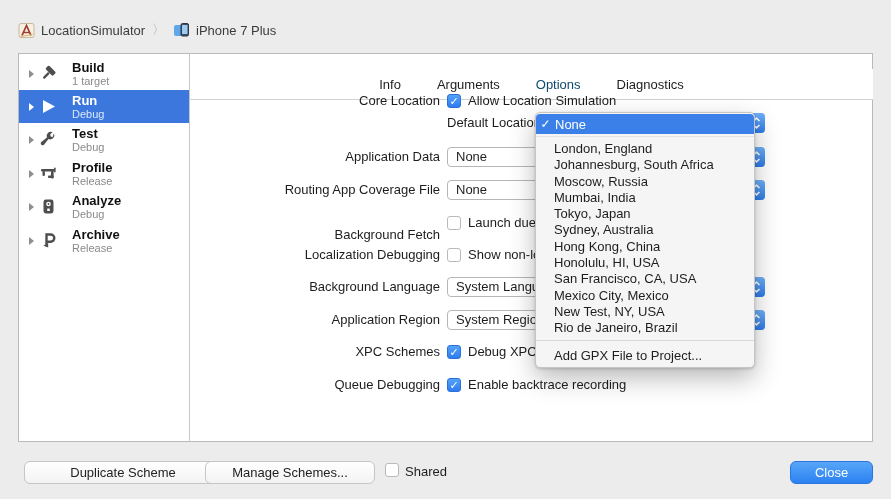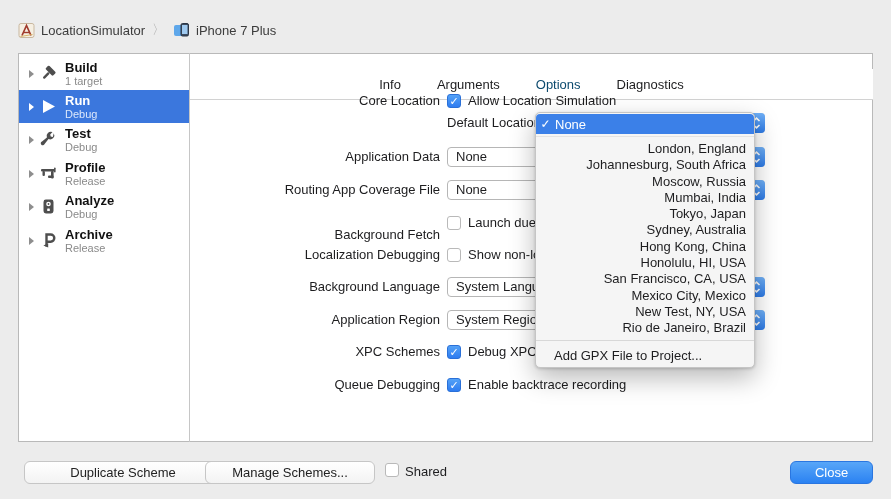--- a/index.html
+++ b/index.html
@@ -14,21 +14,21 @@
   .crumb .sep { color:#adadad; font-size:13px; margin:0 1px; }
   
   .panel { position:absolute; left:18px; top:53px; width:855px; height:389px; background:#fff; border:1px solid #b9b9b9; }
   .sidebar { position:absolute; left:18px; top:53px; width:172px; height:389px; border-right:1px solid #c6c6c6; }
   .side-item { position:absolute; left:19px; width:170px; height:33px; display:flex; align-items:center; }
   .side-item.sel { background:#3b77dd; }
   .tri { width:0; height:0; border-left:5px solid #8e8e8e; border-top:4px solid transparent; border-bottom:4px solid transparent; margin-left:10px; flex:none; }
   .sel .tri { border-left-color:#fff; }
   .side-ic { width:19px; height:19px; margin-left:5px; flex:none; display:flex; align-items:center; justify-content:center; }
   .side-ic svg { display:block; }
-  .side-tx { margin-left:7px; }
+  .side-tx { margin-left:14px; }
   .side-title { font-weight:bold; font-size:13px; line-height:15px; color:#111; }
   .side-sub { font-size:11px; line-height:13px; color:#8a8a8a; }
   .sel .side-title { color:#fff; }
   .sel .side-sub { color:#dce8fb; }
   
   .tabbar { position:absolute; left:190px; top:53px; width:683px; height:31px; background:#fff; border-bottom:1px solid #d2d2d2; display:flex; align-items:center; justify-content:center; gap:36px;margin-top:16px; }
   .tab { color:#1d1d1f; cursor:default; }
   .tab.active { color:#0c4a6e; }
   
   .flabel { position:absolute; left:240px; width:200px; height:20px; line-height:20px; text-align:right; white-space:nowrap; }
@@ -37,21 +37,21 @@
   .chk.off { background:#fff; border:1px solid #b9b9b9; }
   .chk-label { position:absolute; left:468px; height:20px; line-height:20px; white-space:nowrap; }
   .popup { position:absolute; left:447px; width:318px; height:20px; background:#fff; border:1px solid #b6b6b6; border-radius:4px; }
   .popup .val { position:absolute; left:8px; top:0; height:18px; line-height:18px; white-space:nowrap; }
   .popup .cap { position:absolute; right:-1px; top:-1px; width:18px; height:20px; border-radius:0 4px 4px 0; background:linear-gradient(#6fb0f8,#2e7be7); display:flex; align-items:center; justify-content:center; }
   
   .menu { position:absolute; left:535px; top:112px; width:220px; height:256px; background:#f5f5f5; border:1px solid #c5c5c5; border-radius:5px; box-shadow:0 10px 26px rgba(0,0,0,.28), 0 1px 3px rgba(0,0,0,.18); z-index:50; }
   .menu-sel { position:absolute; left:0; top:1px; right:0; height:20px; background:#3b80e8; border-radius:4px 4px 0 0; color:#fff; display:flex; align-items:center; }
   .menu-sel .check { width:19px; text-align:center; font-size:12px; }
   .menu-hr1 { position:absolute; top:23px; left:0; right:0; height:1px; background:#e3e3e3; }
-  .menu-items { position:absolute; top:28px; left:0; right:8px;text-align:right; }
+  .menu-items { position:absolute; top:28px; left:0; right:0; }
   .menu-item { height:16.3px; line-height:16.3px; padding-left:18px; white-space:nowrap; font-size:13px; color:#1d1d1f; }
   .menu-hr2 { position:absolute; top:227px; left:0; right:0; height:1px; background:#d8d8d8; }
   .menu-footer { position:absolute; top:232px; left:0; right:0; height:21px; line-height:21px; padding-left:18px; white-space:nowrap; }
   
   .btn { position:absolute; top:461px; height:23px; border:1px solid #c6c6c6; border-radius:6px; background:linear-gradient(#ffffff,#f3f3f3); text-align:center; line-height:21px; color:#222; }
   .btn.blue { background:linear-gradient(#58a6f8,#2b82f2); border-color:#2a76e0; color:#fff; }
   .shared-box { position:absolute; left:385px; top:463px; width:14px; height:14px; background:#fff; border:1px solid #b9b9b9; border-radius:3px; }
   .shared-lbl { position:absolute; left:405px; top:462px; height:20px; line-height:20px; }
 </style>
 </head>

